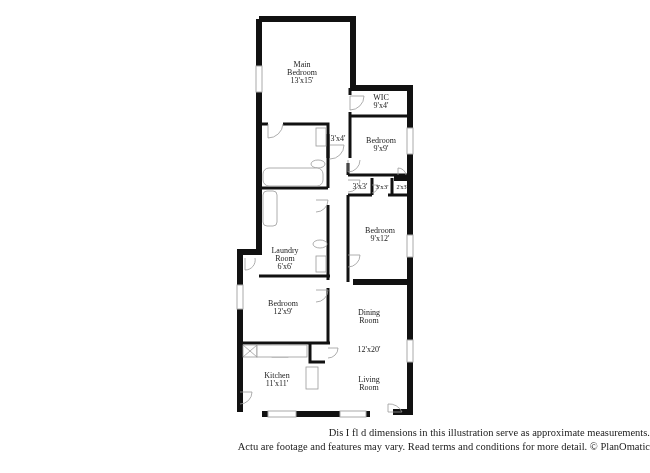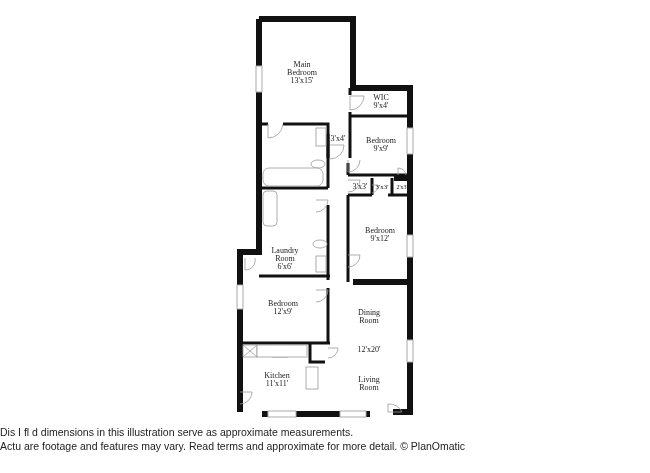--- a/index.html
+++ b/index.html
@@ -4,21 +4,21 @@
 <style>
   html, body { margin: 0; padding: 0; background: #ffffff; }
   body { width: 650px; height: 473px; position: relative; overflow: hidden; font-family: "DejaVu Serif", serif; }
   #plan { position: absolute; left: 0; top: 0; width: 650px; height: 473px; }
   .iwall { stroke: #111111; stroke-width: 3; fill: none; }
   .owall { stroke: #111111; stroke-width: 6; fill: none; }
   .win { fill: #ffffff; stroke: #aaaaaa; stroke-width: 1; }
   .door { fill: none; stroke: #999999; stroke-width: 0.8; }
   .fixture { fill: #ffffff; stroke: #9a9a9a; stroke-width: 0.8; }
   .lbl { font-family: "Liberation Serif", serif; font-size: 8px; fill: #222; text-anchor: middle; }
-  .disclaimer { position: absolute; left: 0; width: 650px; text-align: left; font-family: Liberation Sans, sans-serif; font-size: 10.5px; color: #222; line-height: 13px; }
+  .disclaimer { position: absolute; left: 0; width: 650px; text-align: right; font-family: Liberation Serif, serif; font-size: 10.5px; color: #222; line-height: 13px; }
 </style>
 </head>
 <body>
 
 <svg id="plan" viewBox="0 0 650 473">
 
   <g>
 
     <path class="owall" d="M259,19 L353,19 L353,88 L410,88 L410,178 L394,178"></path>
     <path class="owall" d="M259,19 L259,252 L240,252 L240,412"></path>
@@ -135,13 +135,13 @@
 
     <text class="lbl" x="277" y="378">Kitchen</text>
     <text class="lbl" x="277" y="386">11'x11'</text>
 
     <text class="lbl" x="369" y="382">Living</text>
     <text class="lbl" x="369" y="390">Room</text>
   </g>
 </svg>
 
 <div class="disclaimer" style="top:426px;">Dis    I  fl           d dimensions in this illustration serve as approximate measurements.</div>
-<div class="disclaimer" style="top:440px;">Actu     are footage and features may vary. Read terms and approximate for more detail. © PlanOmatic</div>
+<div class="disclaimer" style="top:440px;">Actu     are footage and features may vary. Read terms and conditions for more detail. © PlanOmatic</div>
 
 </body></html>

